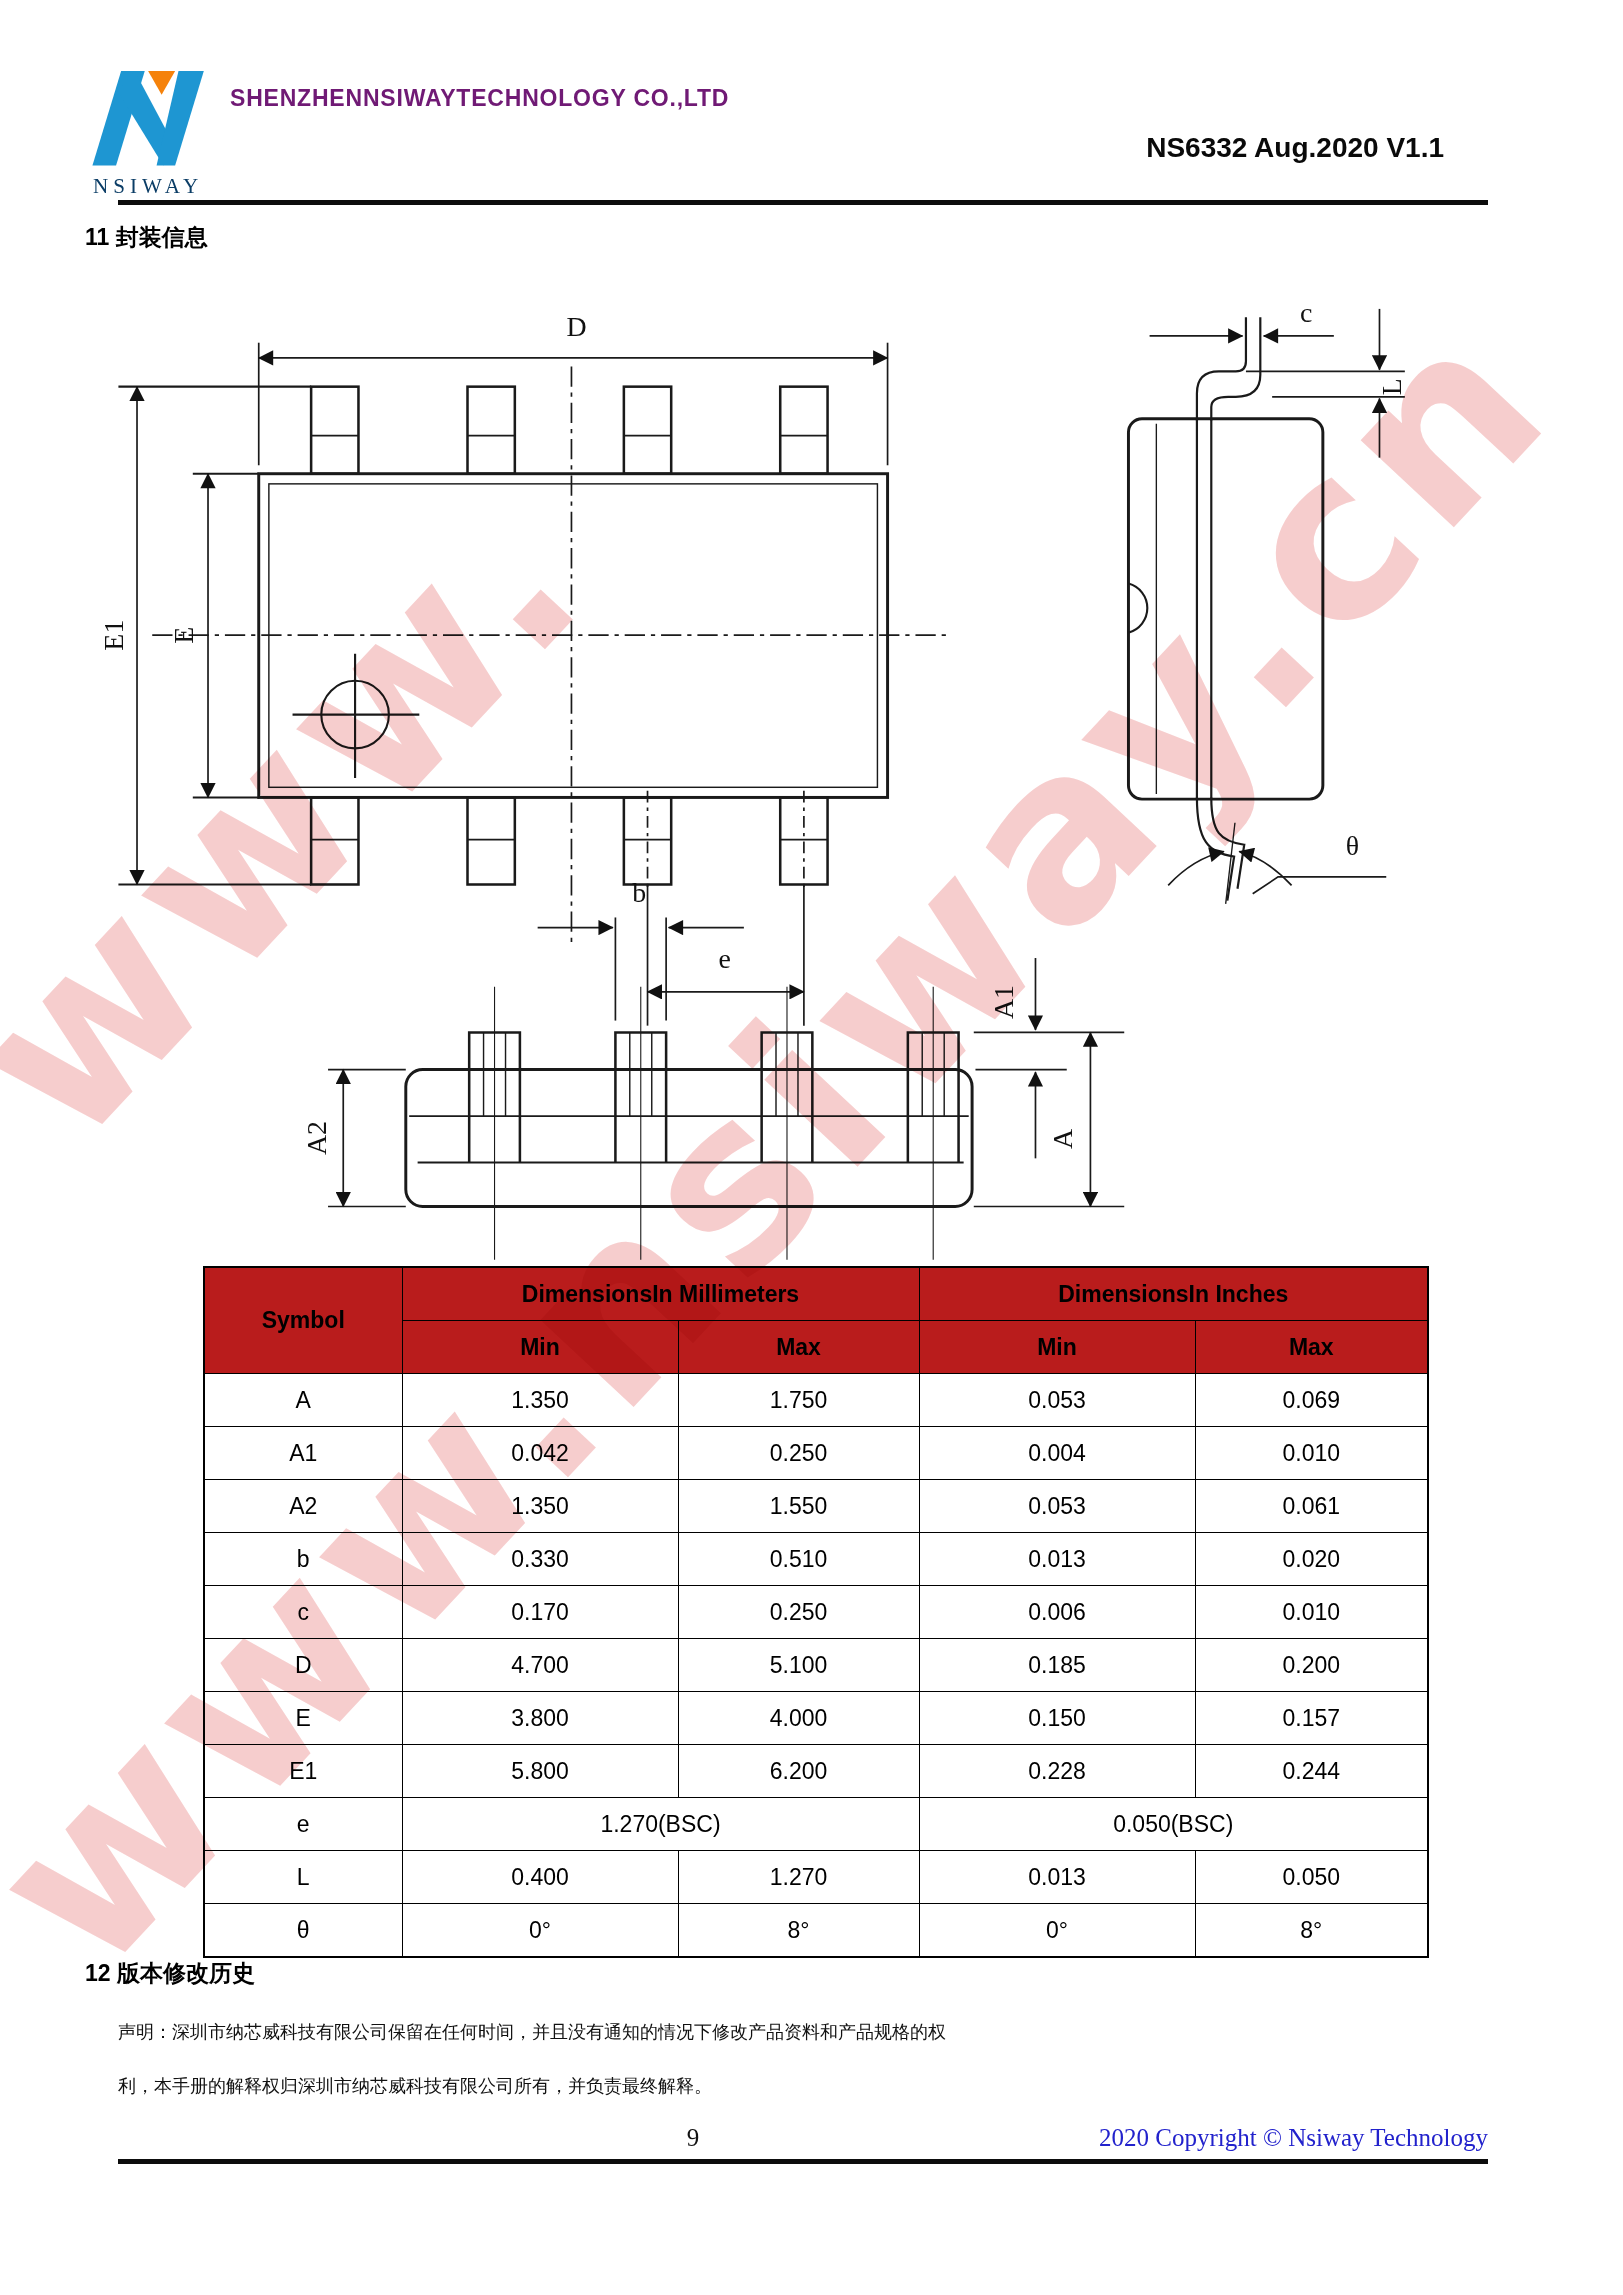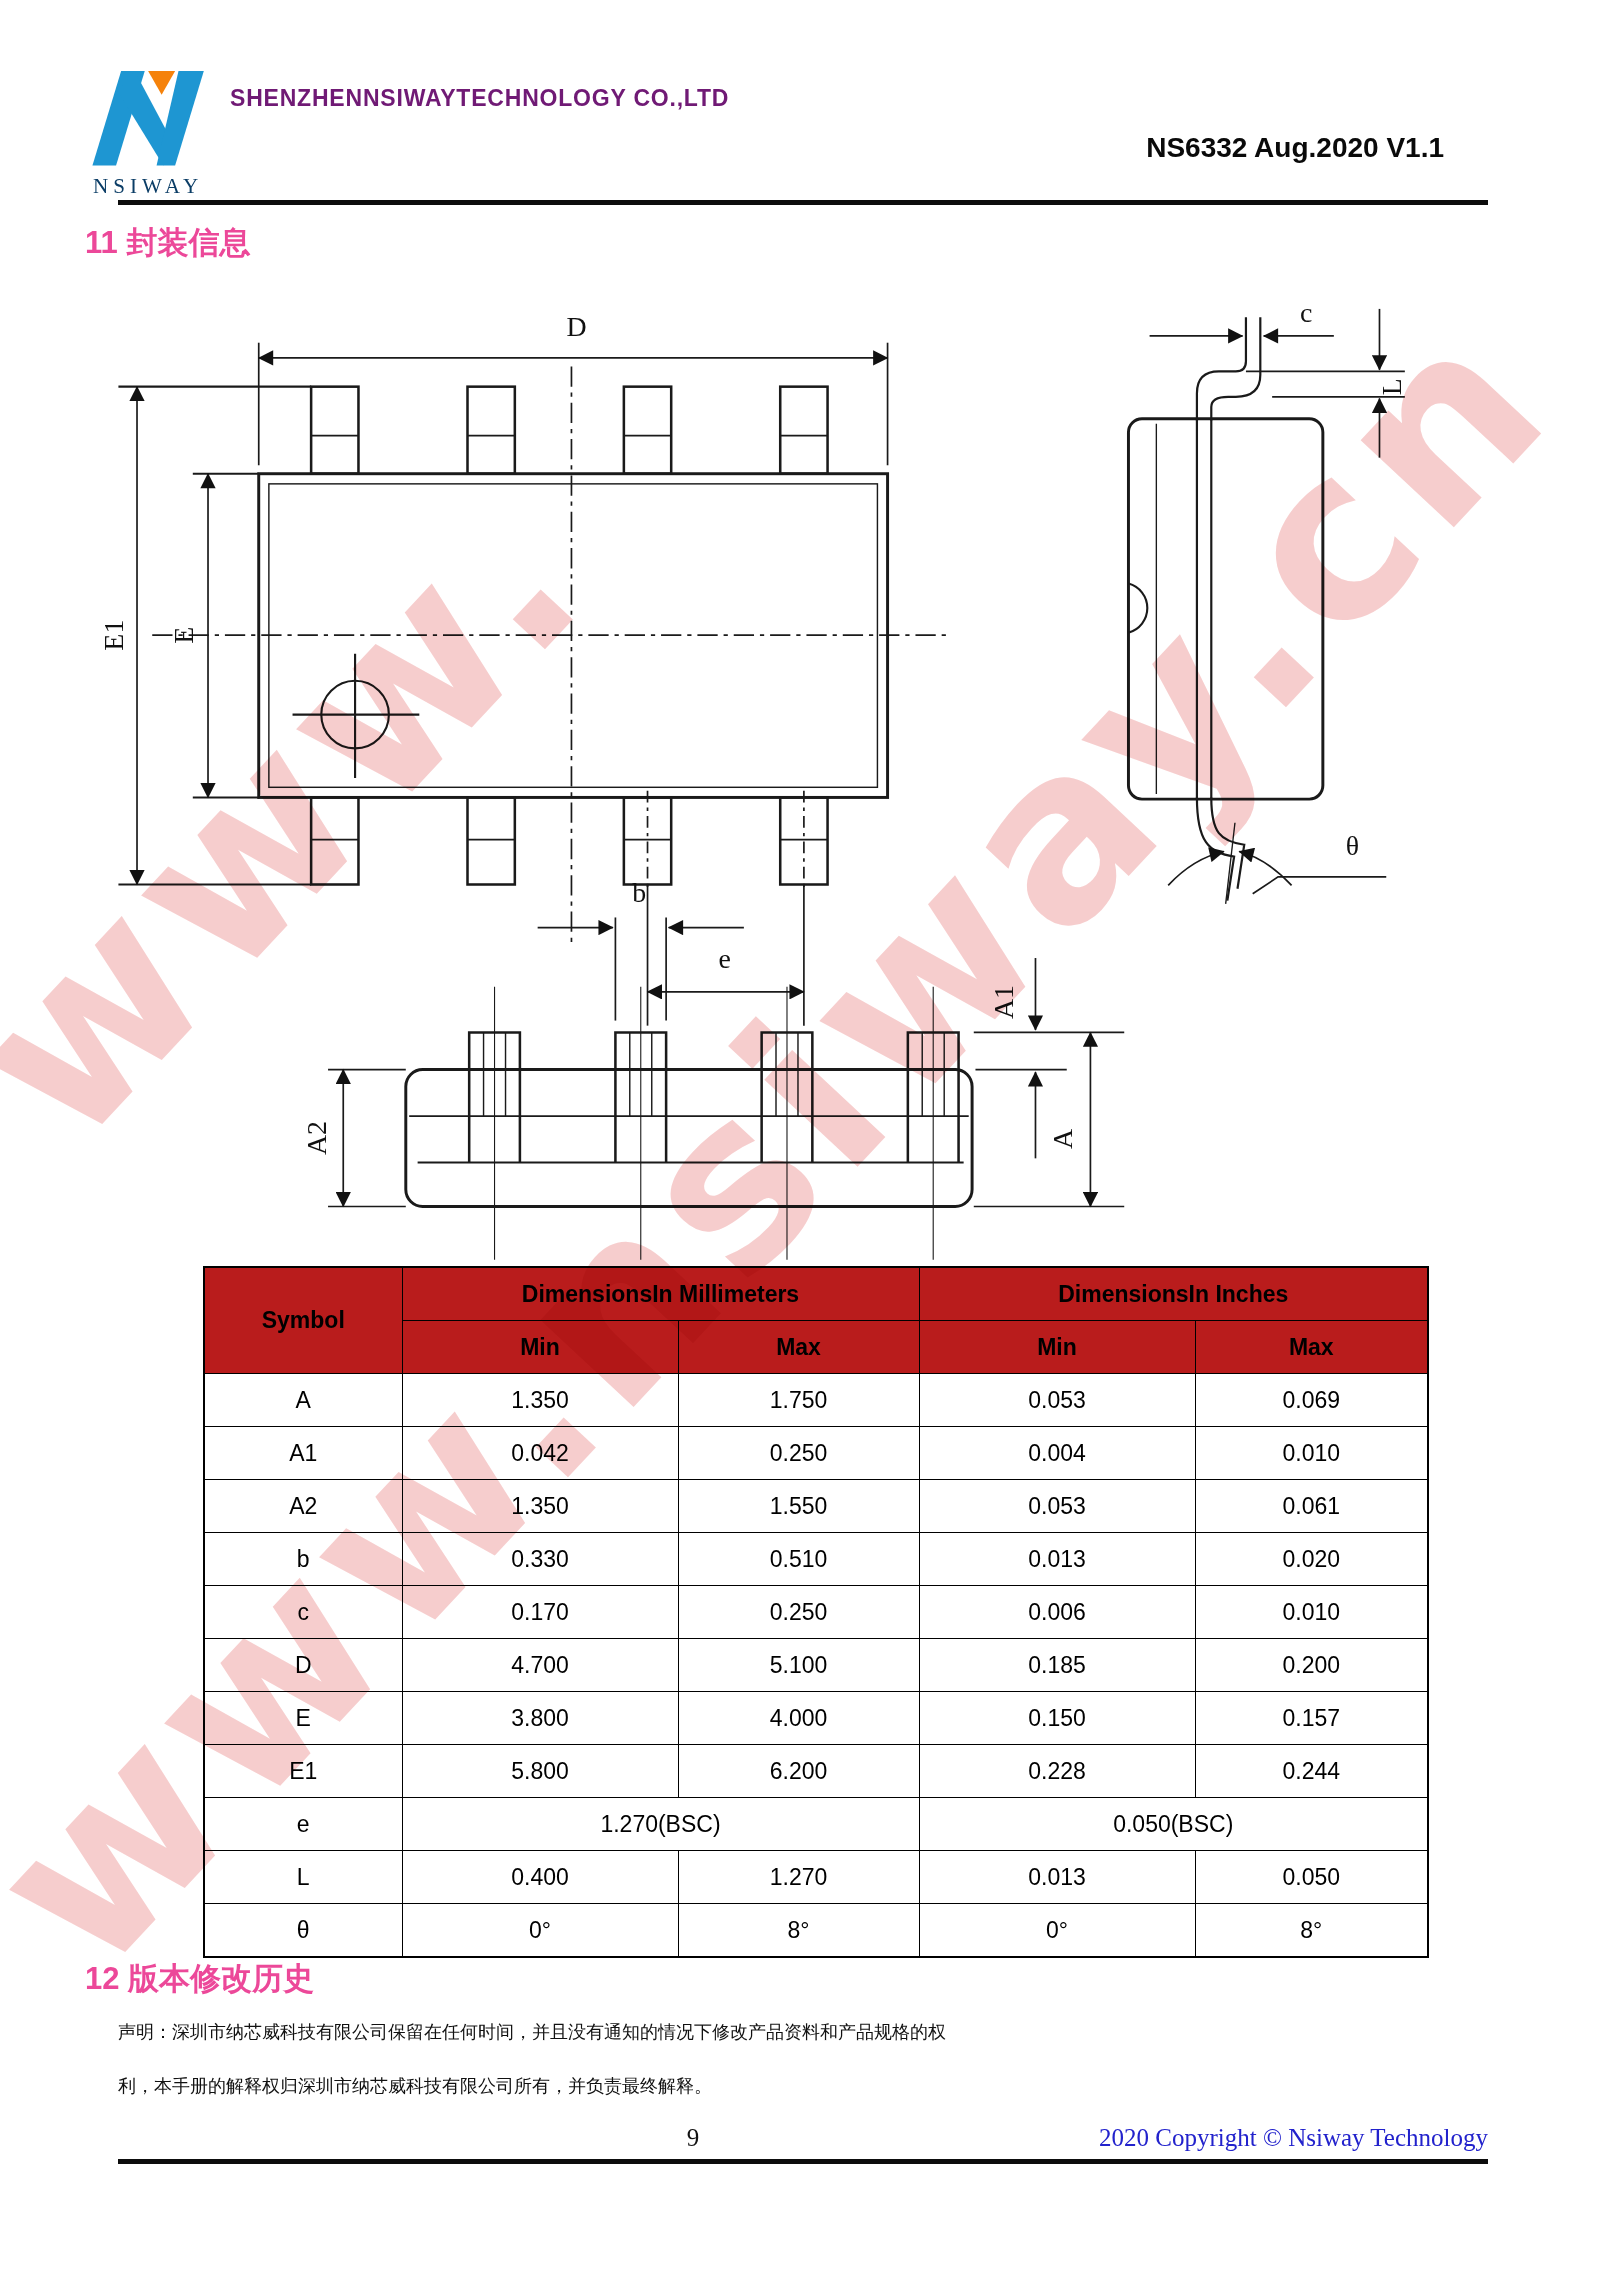--- a/index.html
+++ b/index.html
@@ -8,21 +8,21 @@
   
   #logo{position:absolute;left:87px;top:66px;}
   #company{position:absolute;left:230px;top:76px;}
   #company .cn{font-size:34px;font-weight:bold;color:#29a8dc;letter-spacing:3.4px;}
   #company .en{font-size:23px;font-weight:bold;color:#701a75;margin-top:8.5px;letter-spacing:0.8px;}
   #docref{position:absolute;right:179px;top:132px;font-size:28px;font-weight:bold;color:#0a0a0a;}
   .rule{position:absolute;left:118px;width:1370px;height:5px;background:#0d0d0d;}
   #rule-top{top:200px;}
   #rule-bottom{top:2159px;}
   
-  .sec-title{position:absolute;left:85px;font-size:31px;font-weight:bold;color:#ec4899;
+  .sec-title{position:absolute;left:85px;font-size:23px;font-weight:bold;color:#000000;
              font-family:"Liberation Sans",sans-serif;}
   #sec11{top:222px;}
   #sec12{top:1958px;}
   
   #pkg-svg{position:absolute;left:93px;top:292px;}
   .oline{stroke:#1a1a1a;fill:none;}
   .dimtxt{font-family:"Liberation Serif",serif;font-size:33px;fill:#111;}
   
   #dims{position:absolute;left:203px;top:1266px;border-collapse:collapse;table-layout:fixed;
         font-size:23px;color:#000;}

